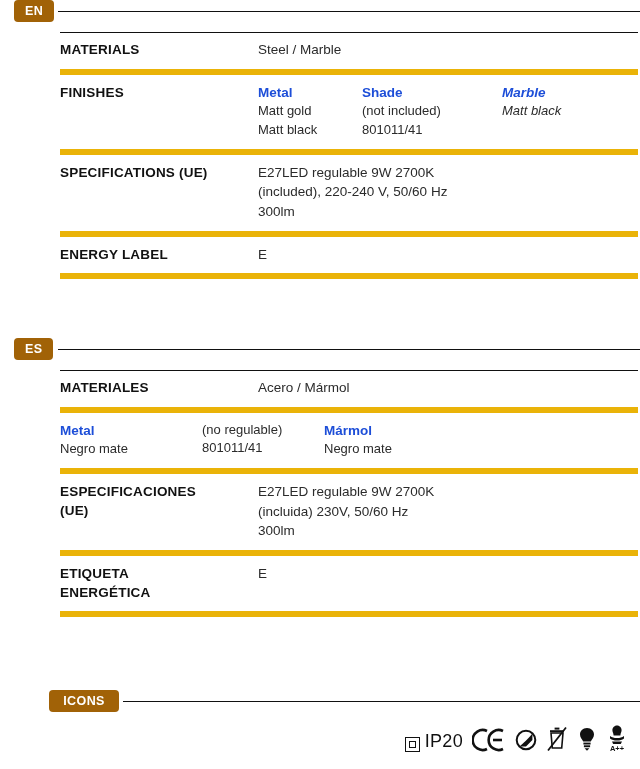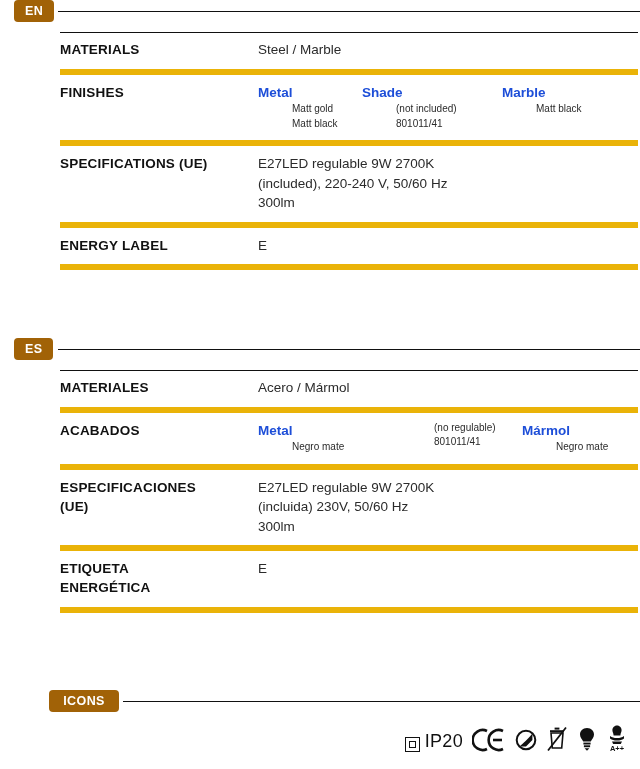--- a/index.html
+++ b/index.html
@@ -96,28 +96,27 @@
     padding-right: 12px;
     box-sizing: border-box;
   }
   .col-head {
     font-weight: 700;
     color: #1d4ed8;
     font-size: 13.5px;
     line-height: 1.45;
   }
   .col-line {
-    font-size: 10px;
+    font-size: 13px;
     color: #2b2b2b;
     line-height: 1.45;
-    margin-left: 34px;
   }
   .col.c1 { width: 104px; flex: 0 0 104px; }
   .col.c2 { width: 140px; flex: 0 0 140px; }
-  .col.c3 { width: 120px; flex: 0 0 120px; }
+  .col.c3 { width: 120px; flex: 0 0 120px; font-style: italic; }
 
   .col.es1 { width: 142px; flex: 0 0 142px; }
   .col.es2 { width: 122px; flex: 0 0 122px; }
   .col.es3 { width: 120px; flex: 0 0 120px; }
 
   
   .icons-row {
     position: absolute;
     right: 12px;
     top: 712px;
@@ -216,21 +215,20 @@
   </div>
 
   <div class="spec-table">
 
     <div class="spec-row first">
       <div class="spec-label">MATERIALES</div>
       <div class="spec-value">Acero / Mármol</div>
     </div>
 
     <div class="spec-row">
-      <div class="spec-label">ACABADOS</div>
       <div class="spec-value">
         <div class="cols">
           <div class="col es1">
             <div class="col-head">Metal</div>
             <div class="col-line">Negro mate</div>
           </div>
           <div class="col es2">
             <div class="col-line">(no regulable)</div>
             <div class="col-line">801011/41</div>
           </div>

